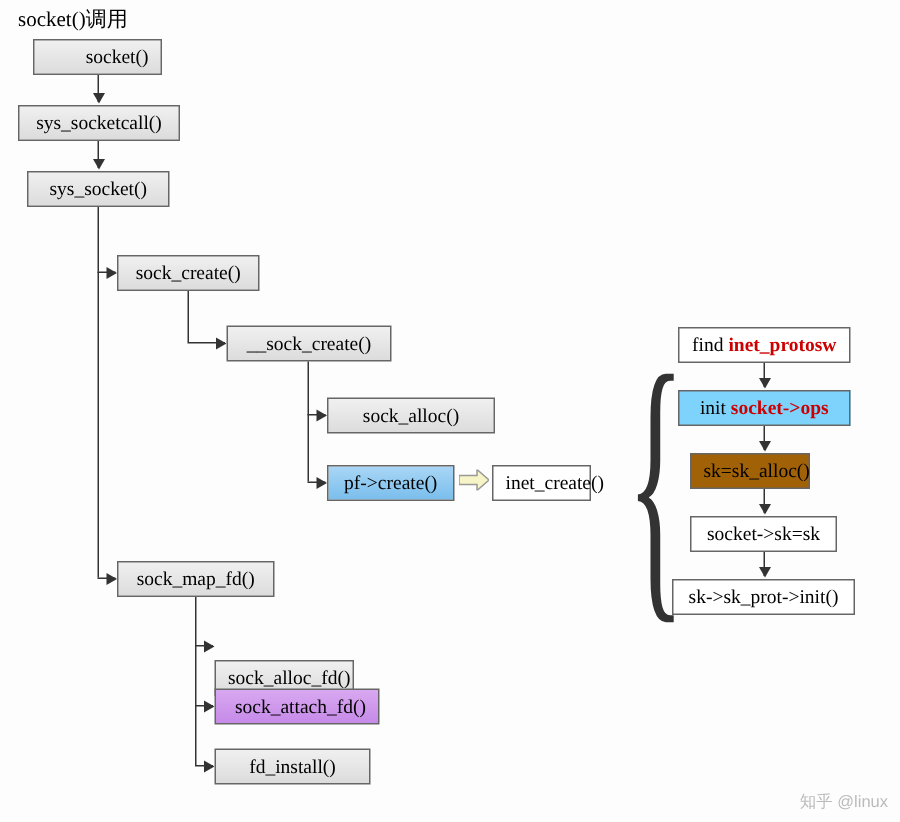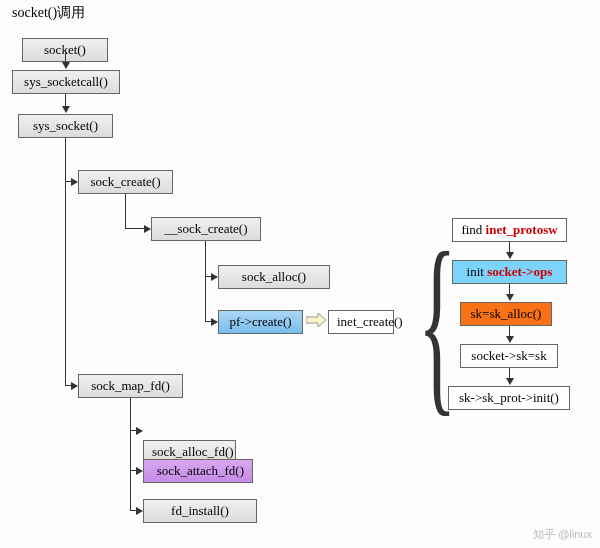--- a/index.html
+++ b/index.html
@@ -78,21 +78,21 @@
     color: #bbb;
     font-size: 11px;
     font-family: sans-serif;
   }
 </style>
 </head>
 <body>
 
 <div class="plain-text" style="left:12px; top:4px;">socket()调用</div>
 
-<div class="box" style="left:22px; top:38px; width:86px;">socket()</div>
+<div class="box" style="left:22px; top:26px; width:86px;text-align:right;">socket()</div>
 <div class="varrow" style="left:65px; top:50px; height:18px;"></div>
 
 <div class="box" style="left:12px; top:70px; width:108px;">sys_socketcall()</div>
 <div class="varrow" style="left:65px; top:94px; height:18px;"></div>
 
 <div class="box" style="left:18px; top:114px; width:95px;">sys_socket()</div>
 
 <div class="elbow-v" style="left:65px; top:138px; height:43px;"></div>
 <div class="elbow-h elbow-arrowright" style="left:65px; top:181px; width:12px;"></div>
 <div class="box" style="left:78px; top:170px; width:95px;">sock_create()</div>
@@ -121,21 +121,21 @@
 <div class="box" style="left:452px; top:218px; width:115px; background:#fff;">
   <span>find </span><span class="redtext">inet_protosw</span>
 </div>
 <div class="varrow" style="left:509px; top:242px; height:16px;"></div>
 
 <div class="box" style="left:452px; top:260px; width:115px; background:#7dd3fc;">
   <span>init </span><span class="redtext">socket-&gt;ops</span>
 </div>
 <div class="varrow" style="left:509px; top:284px; height:16px;"></div>
 
-<div class="box" style="left:460px; top:302px; width:92px; background:#f97316;">sk=sk_alloc()</div>
+<div class="box" style="left:460px; top:302px; width:80px; background:#a16207;">sk=sk_alloc()</div>
 <div class="varrow" style="left:509px; top:326px; height:16px;"></div>
 
 <div class="box" style="left:460px; top:344px; width:98px; background:#fff;">socket-&gt;sk=sk</div>
 <div class="varrow" style="left:509px; top:368px; height:16px;"></div>
 
 <div class="box" style="left:448px; top:386px; width:122px; background:#fff;">sk-&gt;sk_prot-&gt;init()</div>
 
 <div class="elbow-v" style="left:65px; top:181px; height:204px;"></div>
 <div class="elbow-h elbow-arrowright" style="left:65px; top:385px; width:12px;"></div>
 <div class="box" style="left:78px; top:374px; width:105px;">sock_map_fd()</div>
@@ -143,15 +143,15 @@
 <div class="elbow-v" style="left:130px; top:398px; height:32px;"></div>
 <div class="elbow-h elbow-arrowright" style="left:130px; top:430px; width:12px;"></div>
 <div class="box" style="left:143px; top:440px; width:93px;">sock_alloc_fd()</div>
 
 <div class="elbow-v" style="left:130px; top:430px; height:40px;"></div>
 <div class="elbow-h elbow-arrowright" style="left:130px; top:470px; width:12px;"></div>
 <div class="box purplebox" style="left:143px; top:459px; width:110px;text-align:right;">sock_attach_fd()</div>
 
 <div class="elbow-v" style="left:130px; top:470px; height:40px;"></div>
 <div class="elbow-h elbow-arrowright" style="left:130px; top:510px; width:12px;"></div>
-<div class="box" style="left:143px; top:499px; width:114px;">fd_install()</div>
+<div class="box" style="left:143px; top:499px; width:104px;">fd_install()</div>
 
 <div class="watermark">知乎 @linux</div>
 
 </body></html>

